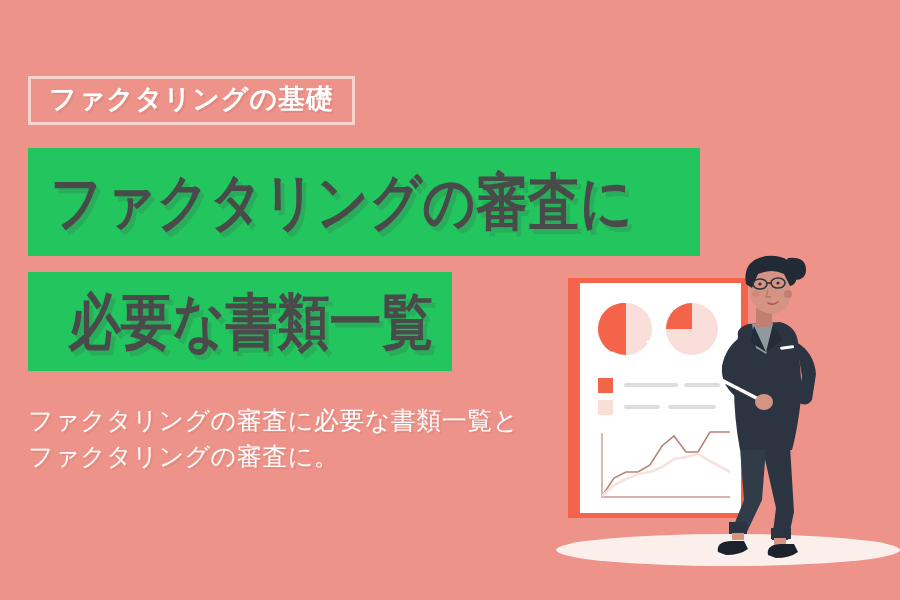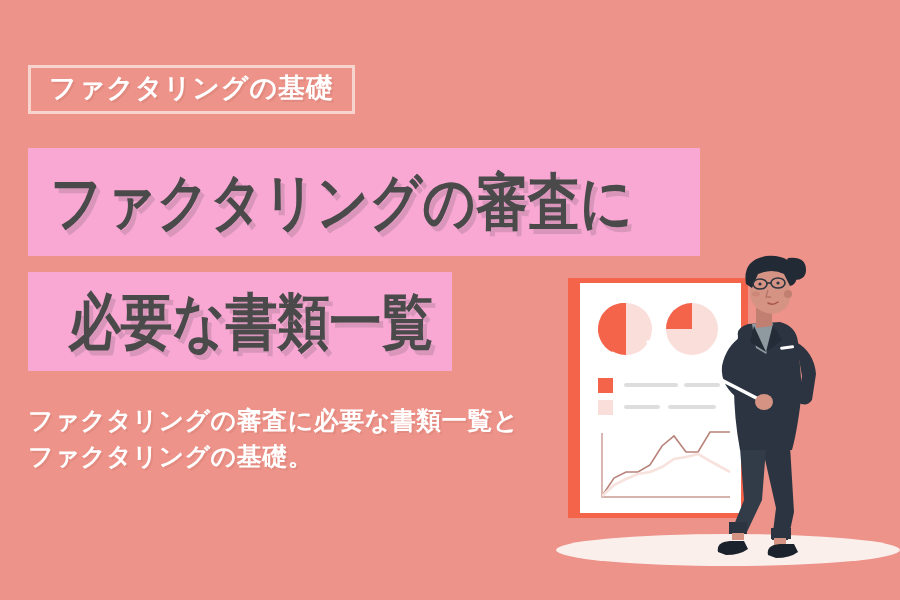--- a/index.html
+++ b/index.html
@@ -17,35 +17,35 @@
     width: 900px;
     height: 600px;
     background: #ED9389;
     overflow: hidden;
   }
 
   
   .kicker {
     position: absolute;
     left: 28px;
-    top: 65px;
+    top: 76px;
     padding: 7px 18px 9px 18px;
     border: 3px solid #F7D4CD;
     color: #FFFFFF;
     font-size: 27px;
     font-weight: 700;
     letter-spacing: 1px;
     line-height: 1;
     white-space: nowrap;
     text-shadow: 2px 2px 0 rgba(190,110,100,0.25);
   }
 
   .title-band {
     position: absolute;
-    background: #f9a8d4;
+    background: #22c55e;
     display: flex;
     align-items: center;
   }
   .title-band-1 { left: 28px; top: 148px; width: 672px; height: 108px; }
   .title-band-2 { left: 28px; top: 272px; width: 424px; height: 99px; justify-content: center; }
 
   .title-text {
     color: #4A4A4A;
     font-size: 52px;
     font-weight: 700;
@@ -56,21 +56,21 @@
     text-shadow: 4px 4px 0 rgba(74,74,74,0.18);
     transform: scaleY(1.18);
   }
 
   .lead {
     position: absolute;
     left: 28px;
     top: 402px;
     color: #FFFFFF;
     font-size: 25px;
-    font-weight: 700;
+    font-weight: 400;
     line-height: 1.45;
     letter-spacing: 0.5px;
     text-shadow: 2px 2px 0 rgba(190,110,100,0.22);
   }
   .lead div { white-space: nowrap; }
 
   
   #illustration {
     position: absolute;
     left: 540px;
@@ -90,21 +90,21 @@
   <div class="title-band title-band-1">
     <span class="title-text">ファクタリングの審査に</span>
   </div>
 
   <div class="title-band title-band-2">
     <span class="title-text">必要な書類一覧</span>
   </div>
 
   <div class="lead">
     <div>ファクタリングの審査に必要な書類一覧と</div>
-    <div>ファクタリングの基礎。</div>
+    <div>ファクタリングの審査に。</div>
   </div>
 
   <div id="illustration">
     <svg width="360" height="350" viewBox="0 0 360 350" xmlns="http://www.w3.org/2000/svg">
 
       <ellipse cx="188" cy="300" rx="172" ry="16" fill="#FBEFEC"></ellipse>
 
       <g>
         <rect x="28" y="28" width="180" height="240" fill="#F4644B"></rect>
         <rect x="40" y="33" width="161" height="230" fill="#FFFFFF"></rect>

